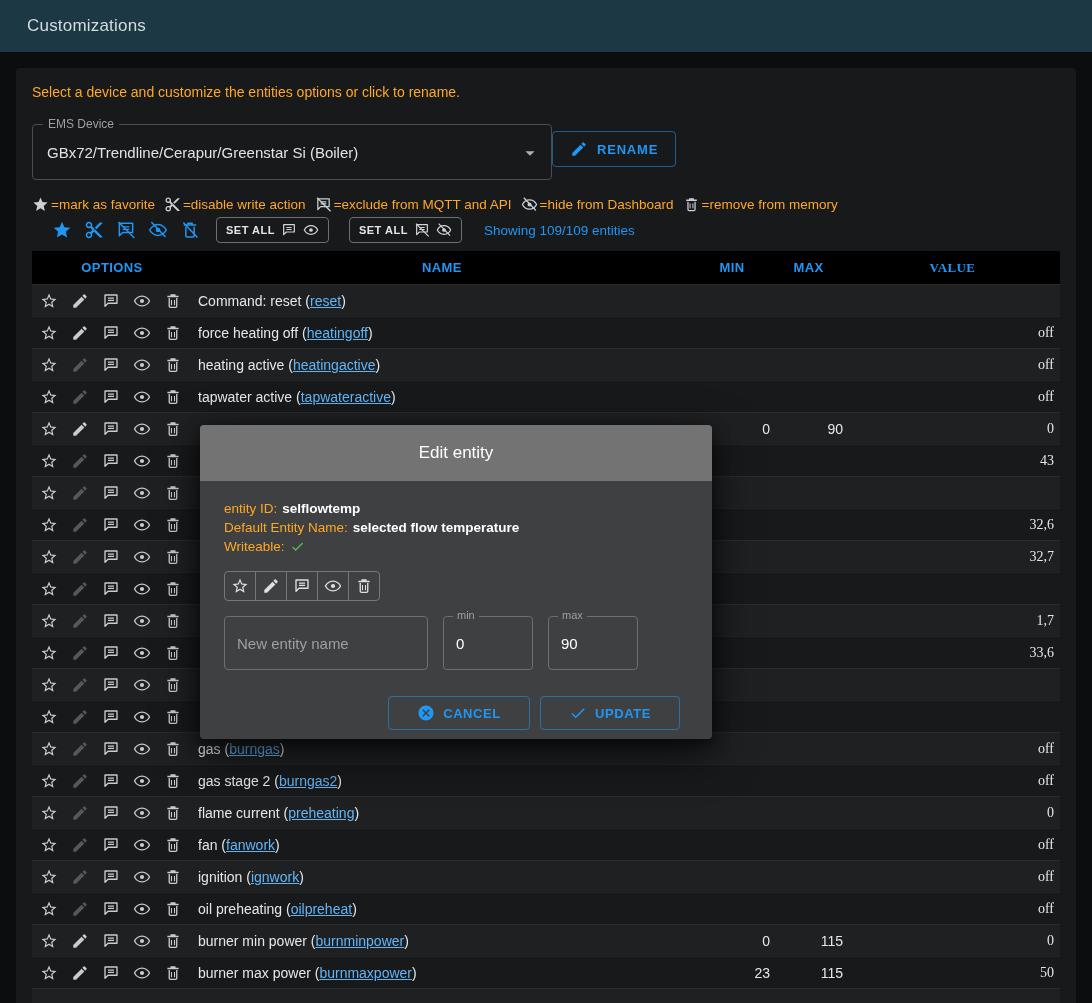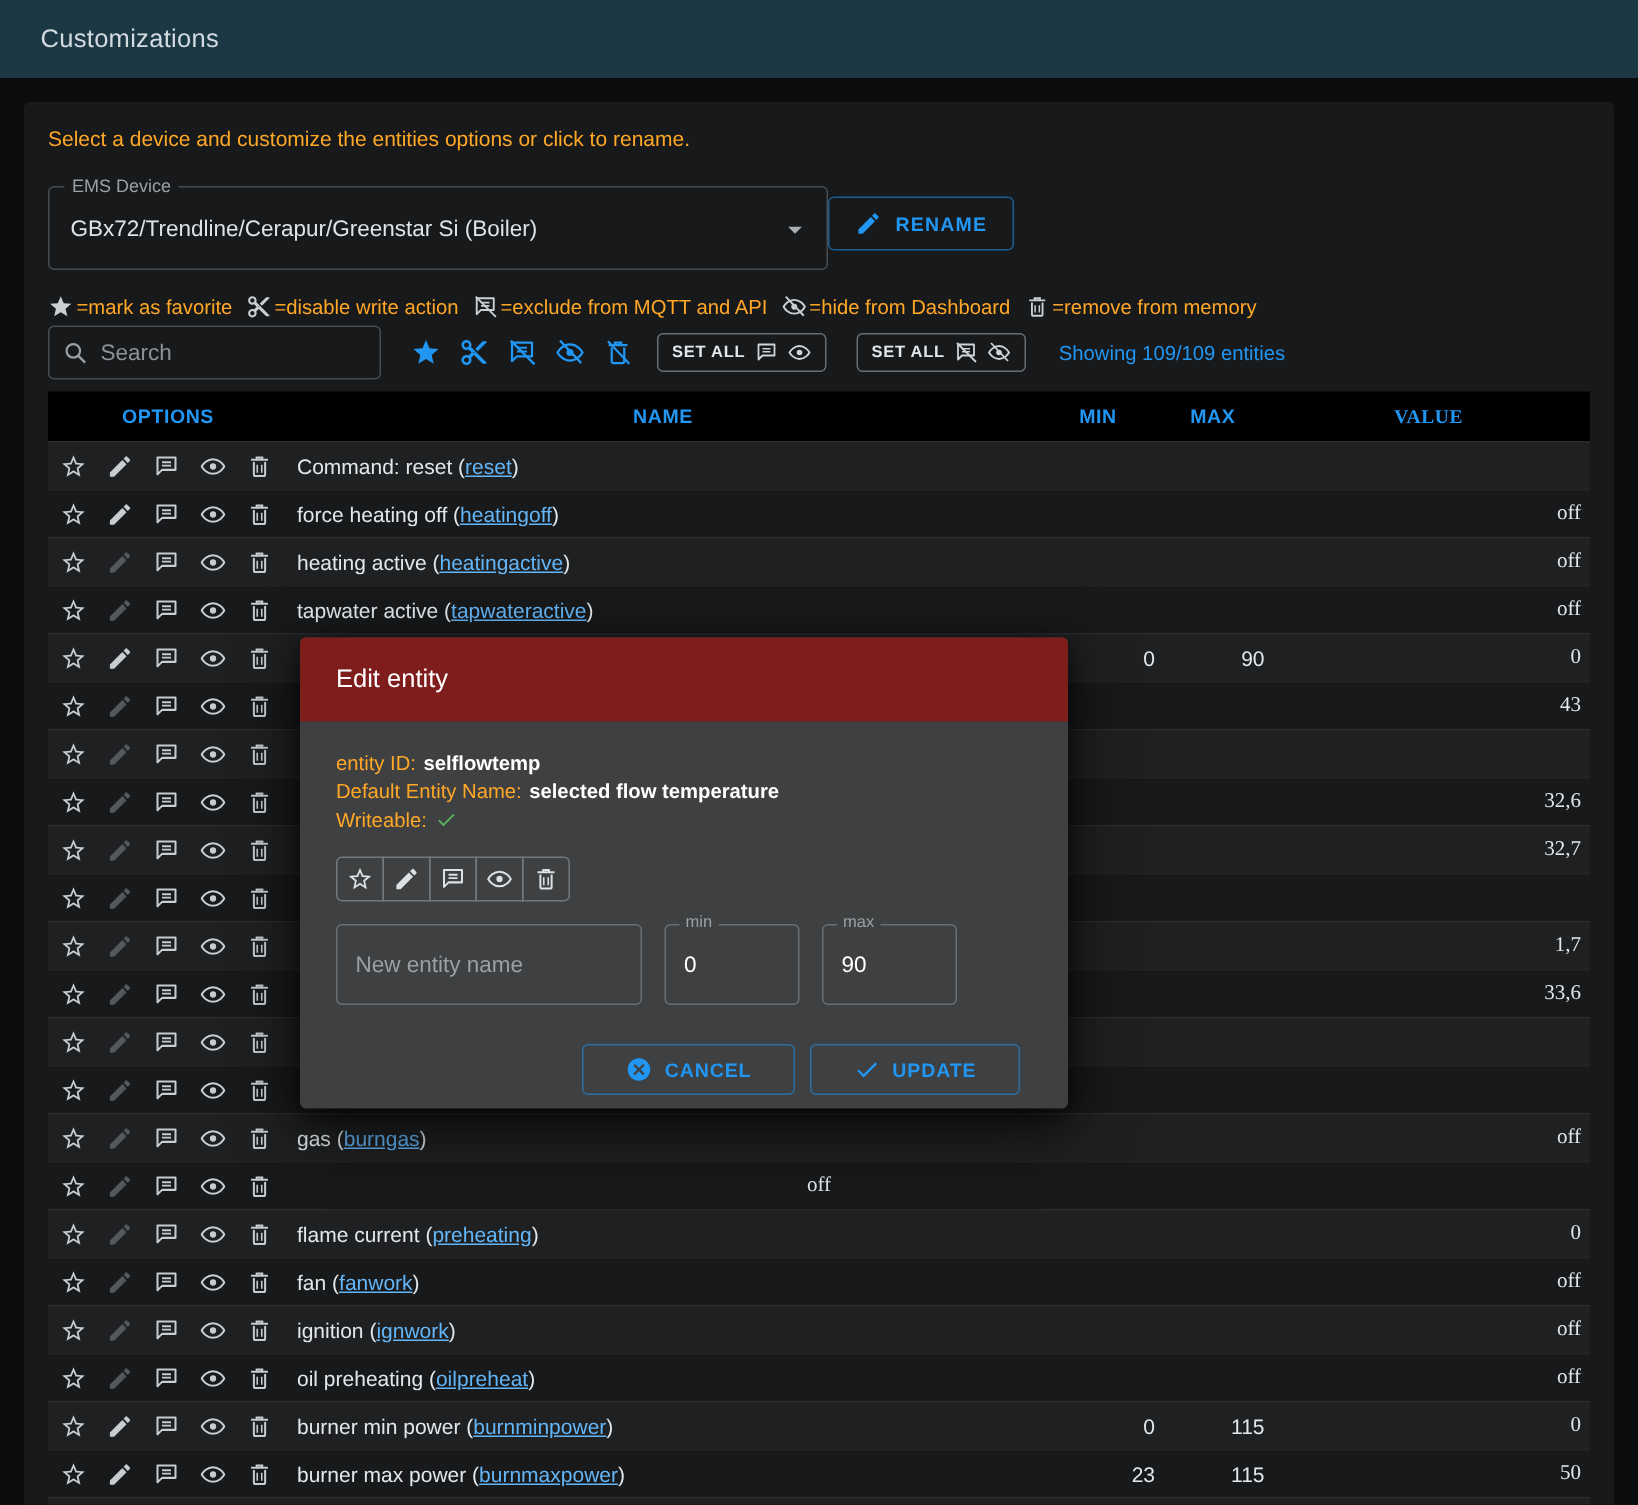--- a/index.html
+++ b/index.html
@@ -77,22 +77,22 @@
   .ric { width:18px; height:18px; color:#c7ccd0; flex:none; cursor:pointer; }
   .ric.dim { color:#54585c; }
 
   .trow .c-name { color:#e4e7e9; font-size:14px; white-space:nowrap; overflow:hidden; }
   .trow .c-min, .trow .c-max, .trow .c-value { color:#e4e7e9; font-size:14px; }
   a.code { color:#64b5f6; text-decoration:underline; cursor:pointer; }
 
   
   .dialog { position:absolute; left:200px; top:425px; width:512px; border-radius:4px; z-index:10;
             background:#3e4041; box-shadow:0 14px 45px rgba(0,0,0,.65), 0 4px 15px rgba(0,0,0,.5); }
-  .dlg-title { background:#7f1d1d; border-radius:4px 4px 0 0; padding:18px 24px;
-               color:#fff; font-size:17px; font-weight:500; }
+  .dlg-title { background:#737373; border-radius:4px 4px 0 0; padding:18px 24px;
+               color:#fff; font-size:17px; font-weight:500;text-align:center; }
   .dlg-body { padding:18px 24px 0; }
   .dlg-line { font-size:13.5px; line-height:19px; display:flex; align-items:center; gap:5px; }
   .dlg-line .lab { color:#ffa726; }
   .dlg-line .valb { color:#fff; font-weight:bold; }
   .wcheck { width:15px; height:15px; color:#5cb660; }
 
   .toggle-group { display:flex; margin-top:15px; }
   .tgl { width:32px; height:30px; border:1px solid #74787b; background:transparent; cursor:pointer;
          display:flex; align-items:center; justify-content:center; margin-left:-1px; }
   .tgl:first-child { margin-left:0; border-radius:4px 0 0 4px; }
@@ -245,28 +245,20 @@
       <span class="lic">
           <svg class="svgic">
             <use href="#i-trash"></use>
           </svg>
         </span>
       <span class="ltx">=remove from memory</span>
     </span>
   </div>
 
   <div class="toolbar">
-    <div class="search">
-      <span class="sic">
-          <svg class="svgic">
-            <use href="#i-search"></use>
-          </svg>
-        </span>
-      <input type="text" placeholder="Search" style="">
-    </div>
 
     <div class="filters">
       <button class="fbtn" title=""><span><svg class="svgic">
               <use href="#i-star-fill"></use>
             </svg></span></button>
       <button class="fbtn"><span><svg class="svgic">
               <use href="#i-cut"></use>
             </svg></span></button>
       <button class="fbtn"><span><svg class="svgic">
               <use href="#i-comment-off"></use>
@@ -879,20 +871,23 @@
       <span class="ric">
               <svg class="svgic">
                 <use href="#i-eye"></use>
               </svg>
             </span>
       <span class="ric">
               <svg class="svgic">
                 <use href="#i-trash"></use>
               </svg>
             </span>
+    </div>
+    <div class="c-name">
+      <span class="nm">gas stage 2</span><span class="code-wrap"> (<a class="code">burngas2</a>)</span>
     </div>
     <div class="c-min"></div>
     <div class="c-max"></div>
     <div class="c-value">off</div>
   </div>
 
   <div class="trow">
     <div class="c-options opt-icons">
       <span class="ric">
               <svg class="svgic">

